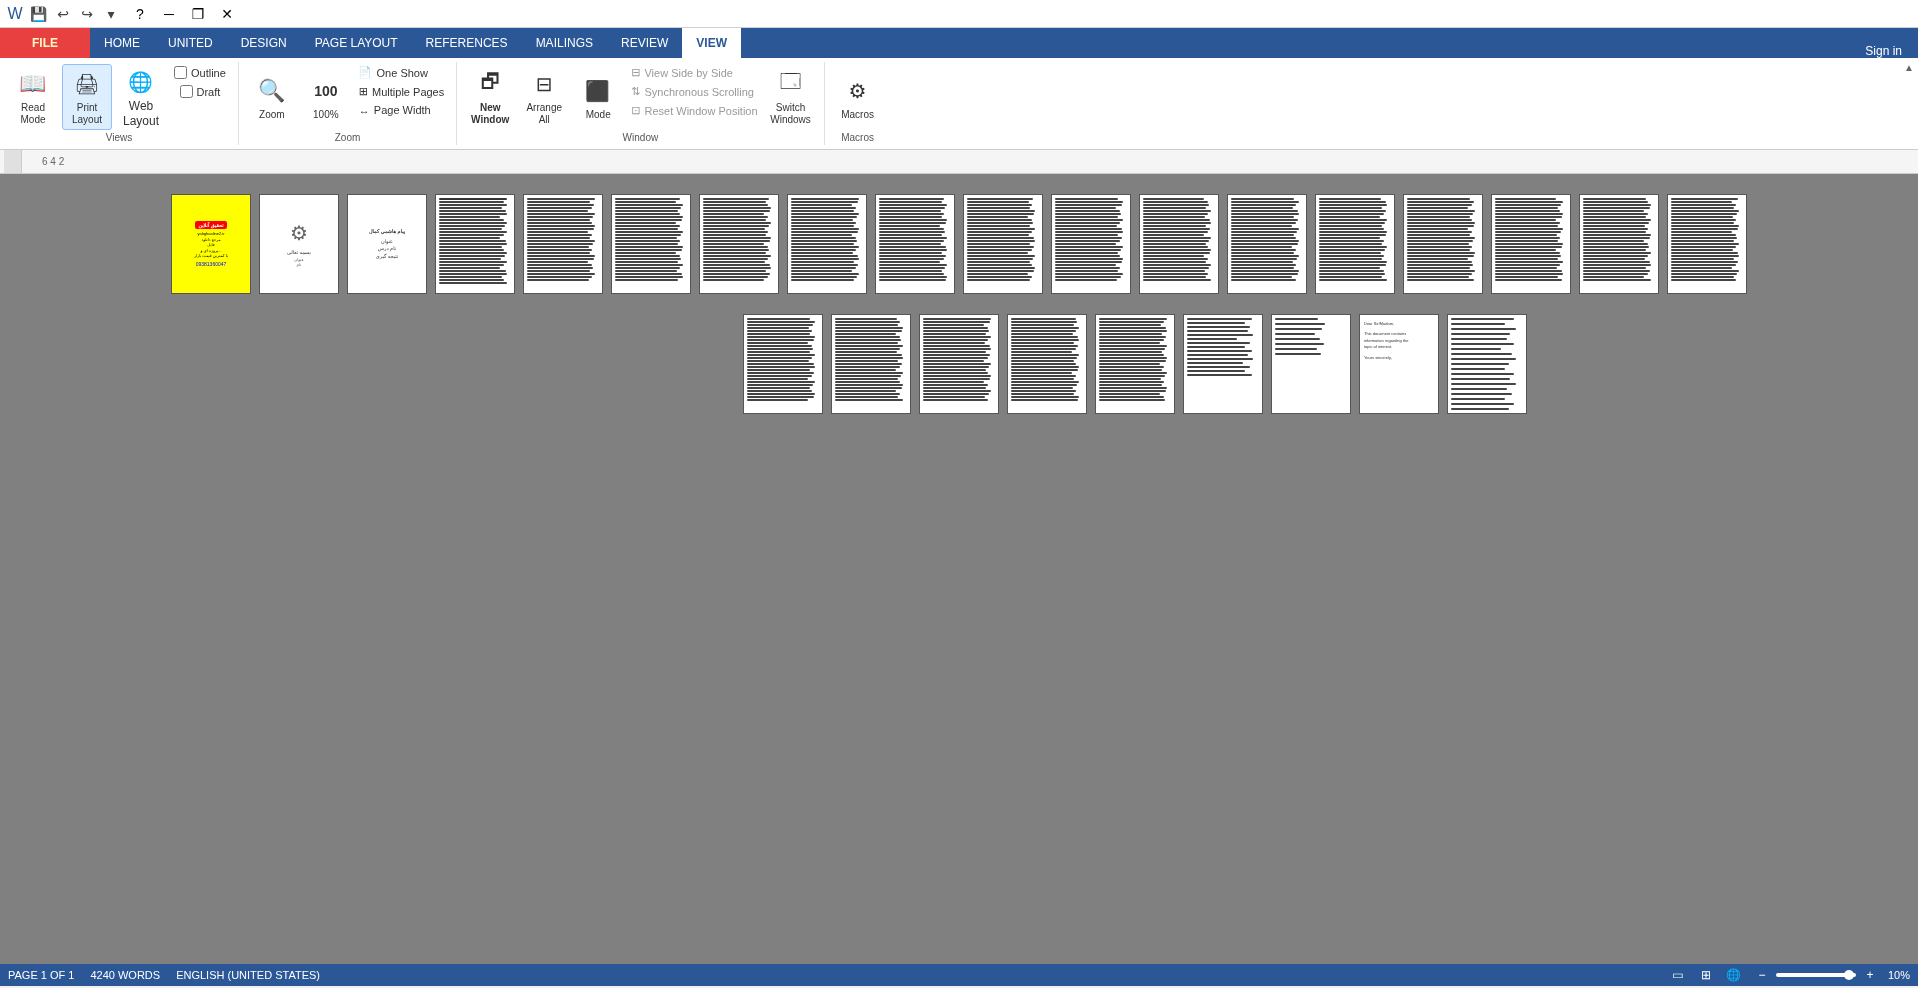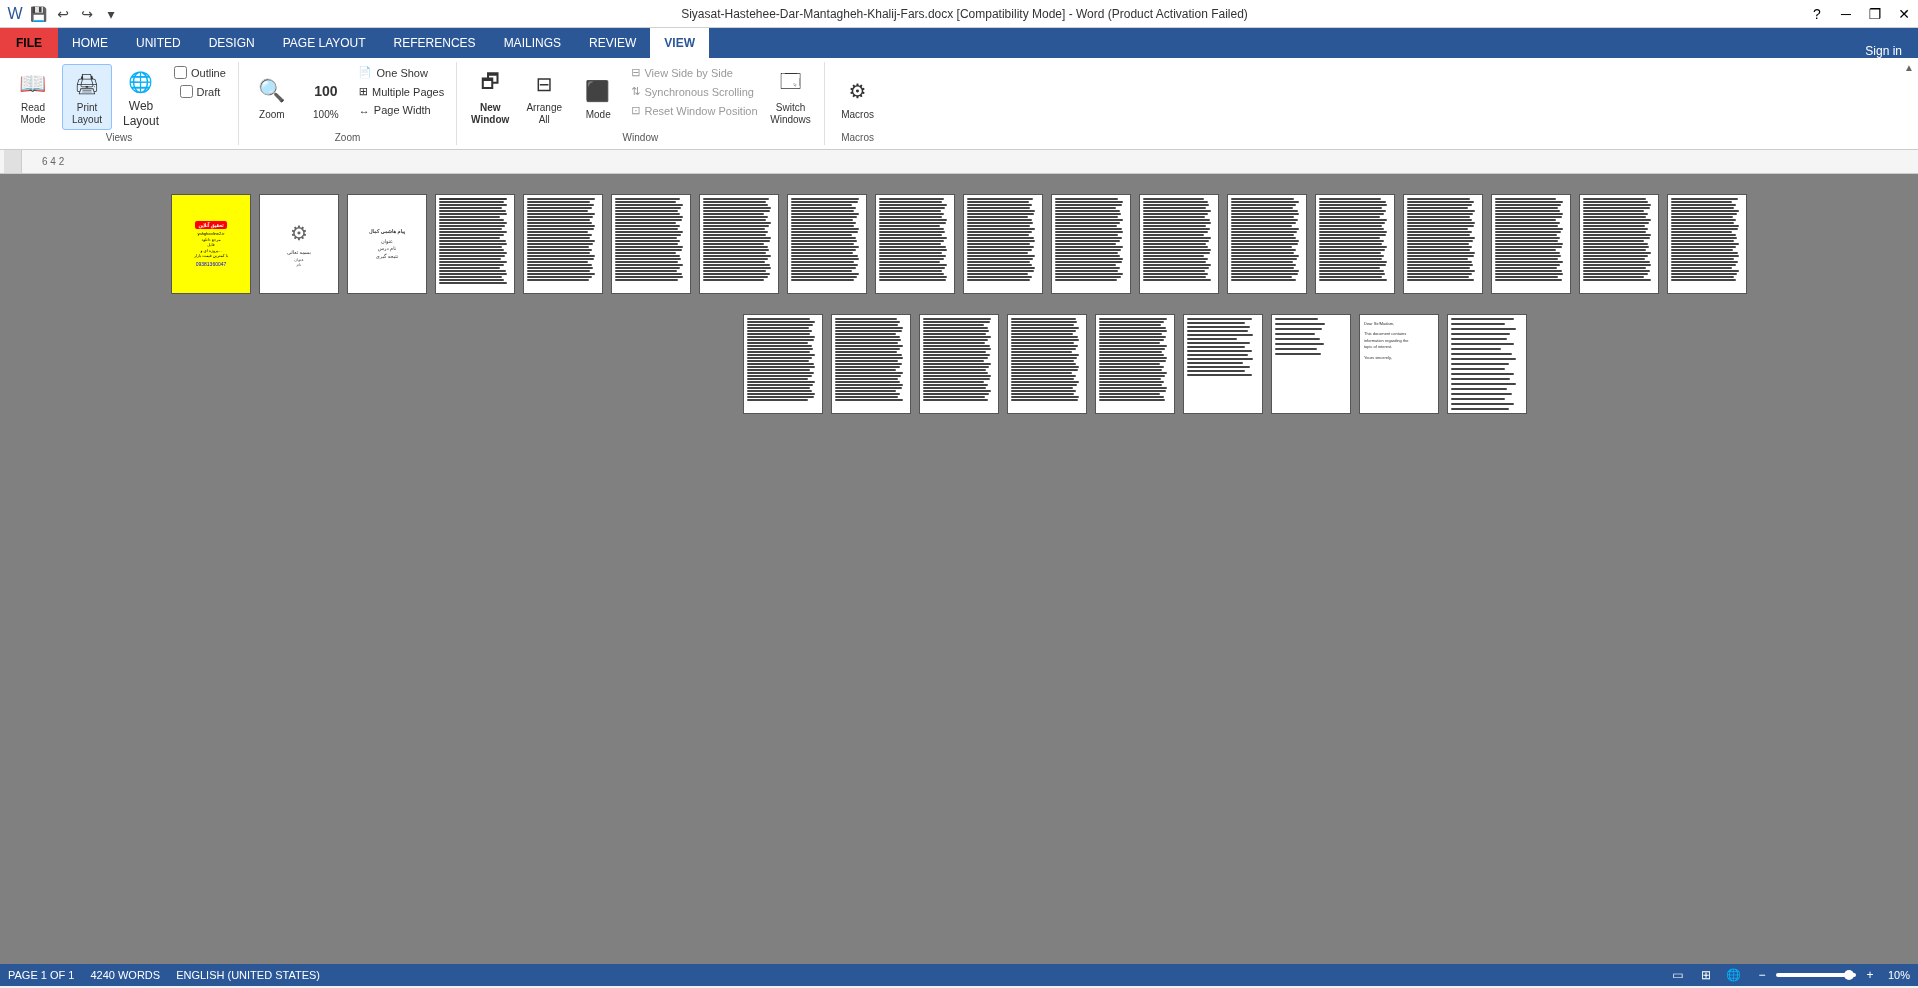--- a/index.html
+++ b/index.html
@@ -17,21 +17,21 @@
     .ribbon-tab {
       padding: 6px 14px;
       color: #fff;
       font-size: 12px;
       cursor: pointer;
       height: 30px;
       display: flex;
       align-items: center;
     }
     .ribbon-tab.active { background: #fff; color: #2b5797; font-weight: bold; }
-    .ribbon-tab.file { background: #e84040; color: #000000; font-weight: bold; padding: 6px 16px; }
+    .ribbon-tab.file { background: #e84040; color: #fef9c3; font-weight: bold; padding: 6px 32px; }
     .ribbon-signin { margin-left: auto; color: #fff; padding: 0 16px; font-size: 12px; display: flex; align-items: center; }
 
     
     .ribbon-content {
       background: #fff;
       border-bottom: 1px solid #ccc;
       display: flex;
       align-items: stretch;
       padding: 4px 0;
       min-height: 90px;
@@ -185,21 +185,20 @@
 <body>
 
 <div class="top-bar">
   <div class="top-bar-left">
     <div class="qat-btn" style="font-size:16px; color:#2b5797;">W</div>
     <div class="qat-btn" title="Save">💾</div>
     <div class="qat-btn" title="Undo">↩</div>
     <div class="qat-btn" title="Redo">↪</div>
     <div class="qat-btn">▾</div>
   </div>
-  <div class="top-bar-title">Siyasat-Hastehee-Dar-Mantagheh-Khalij-Fars.docx [Compatibility Mode] - Word (Product Activation Failed)</div>
   <div class="top-bar-controls">
     <div class="wctrl">?</div>
     <div class="wctrl">─</div>
     <div class="wctrl">❐</div>
     <div class="wctrl close">✕</div>
   </div>
 </div>
 
 <div class="ribbon-tabs">
   <div class="ribbon-tab file">FILE</div>

